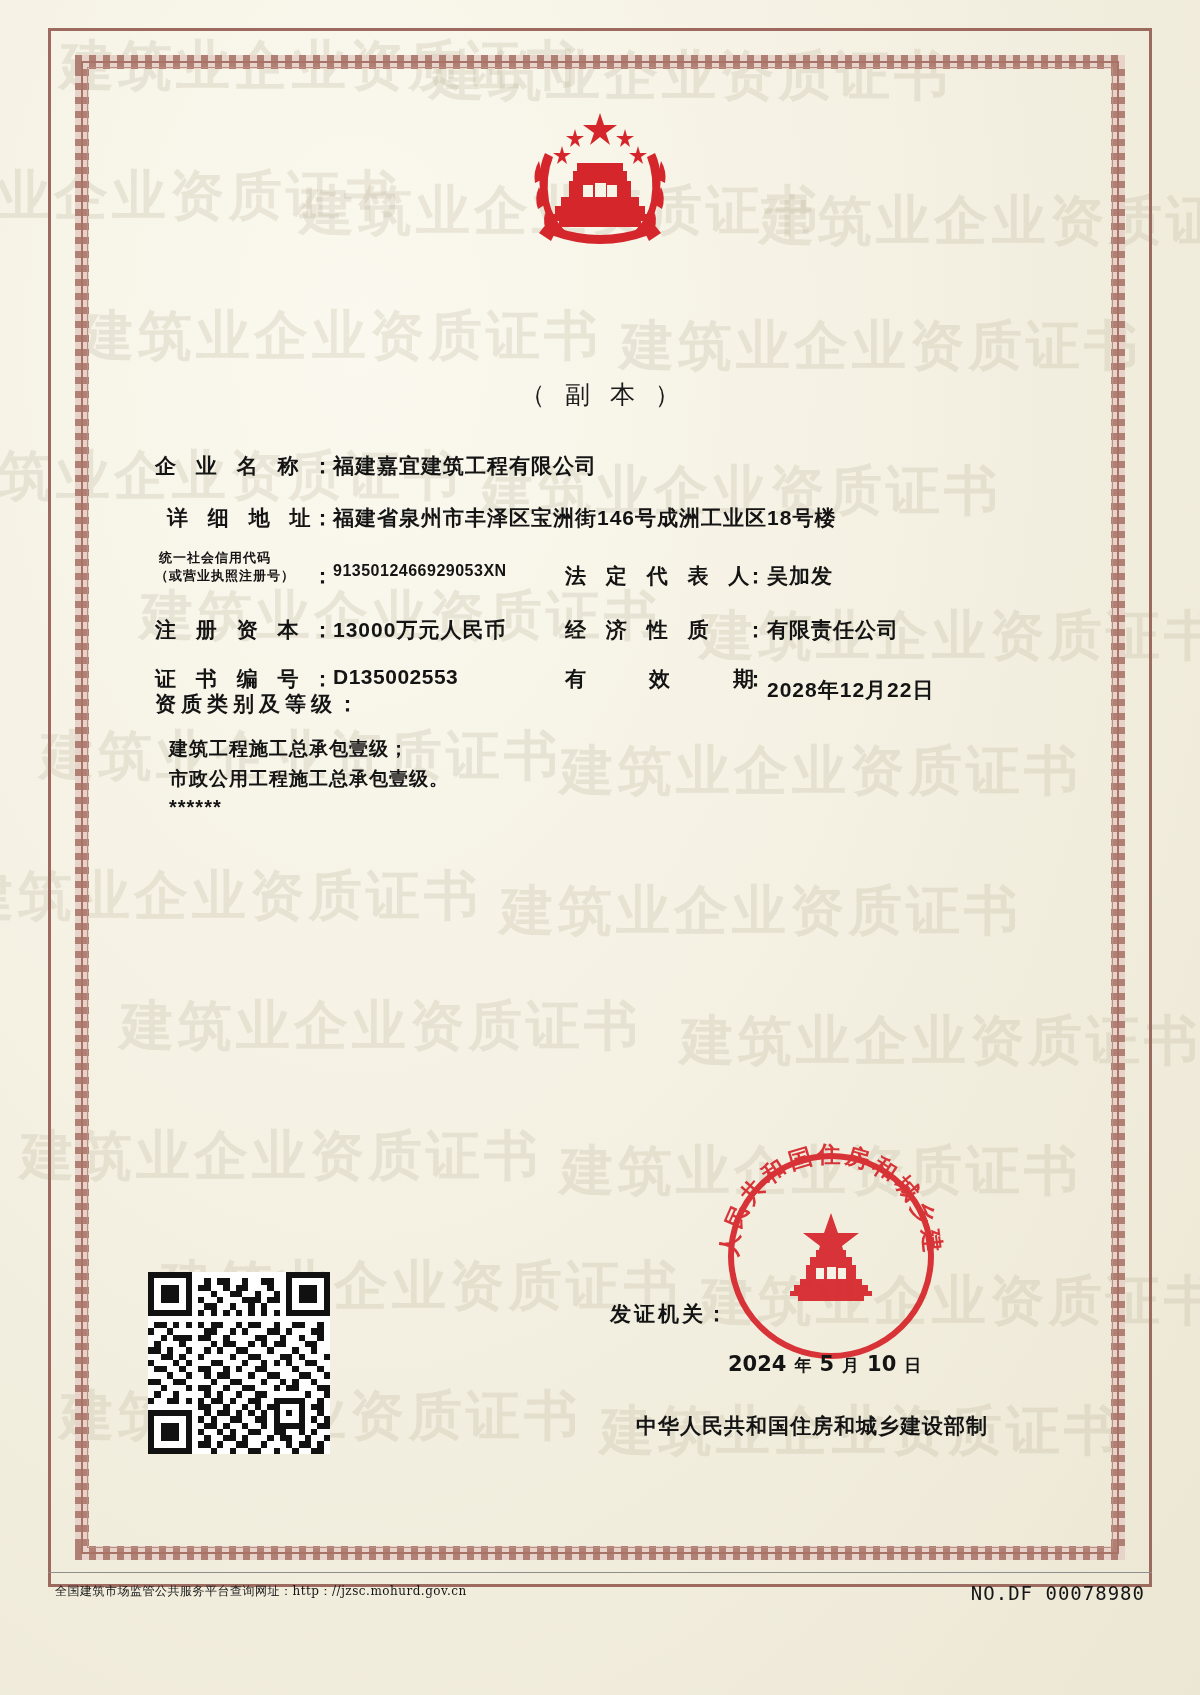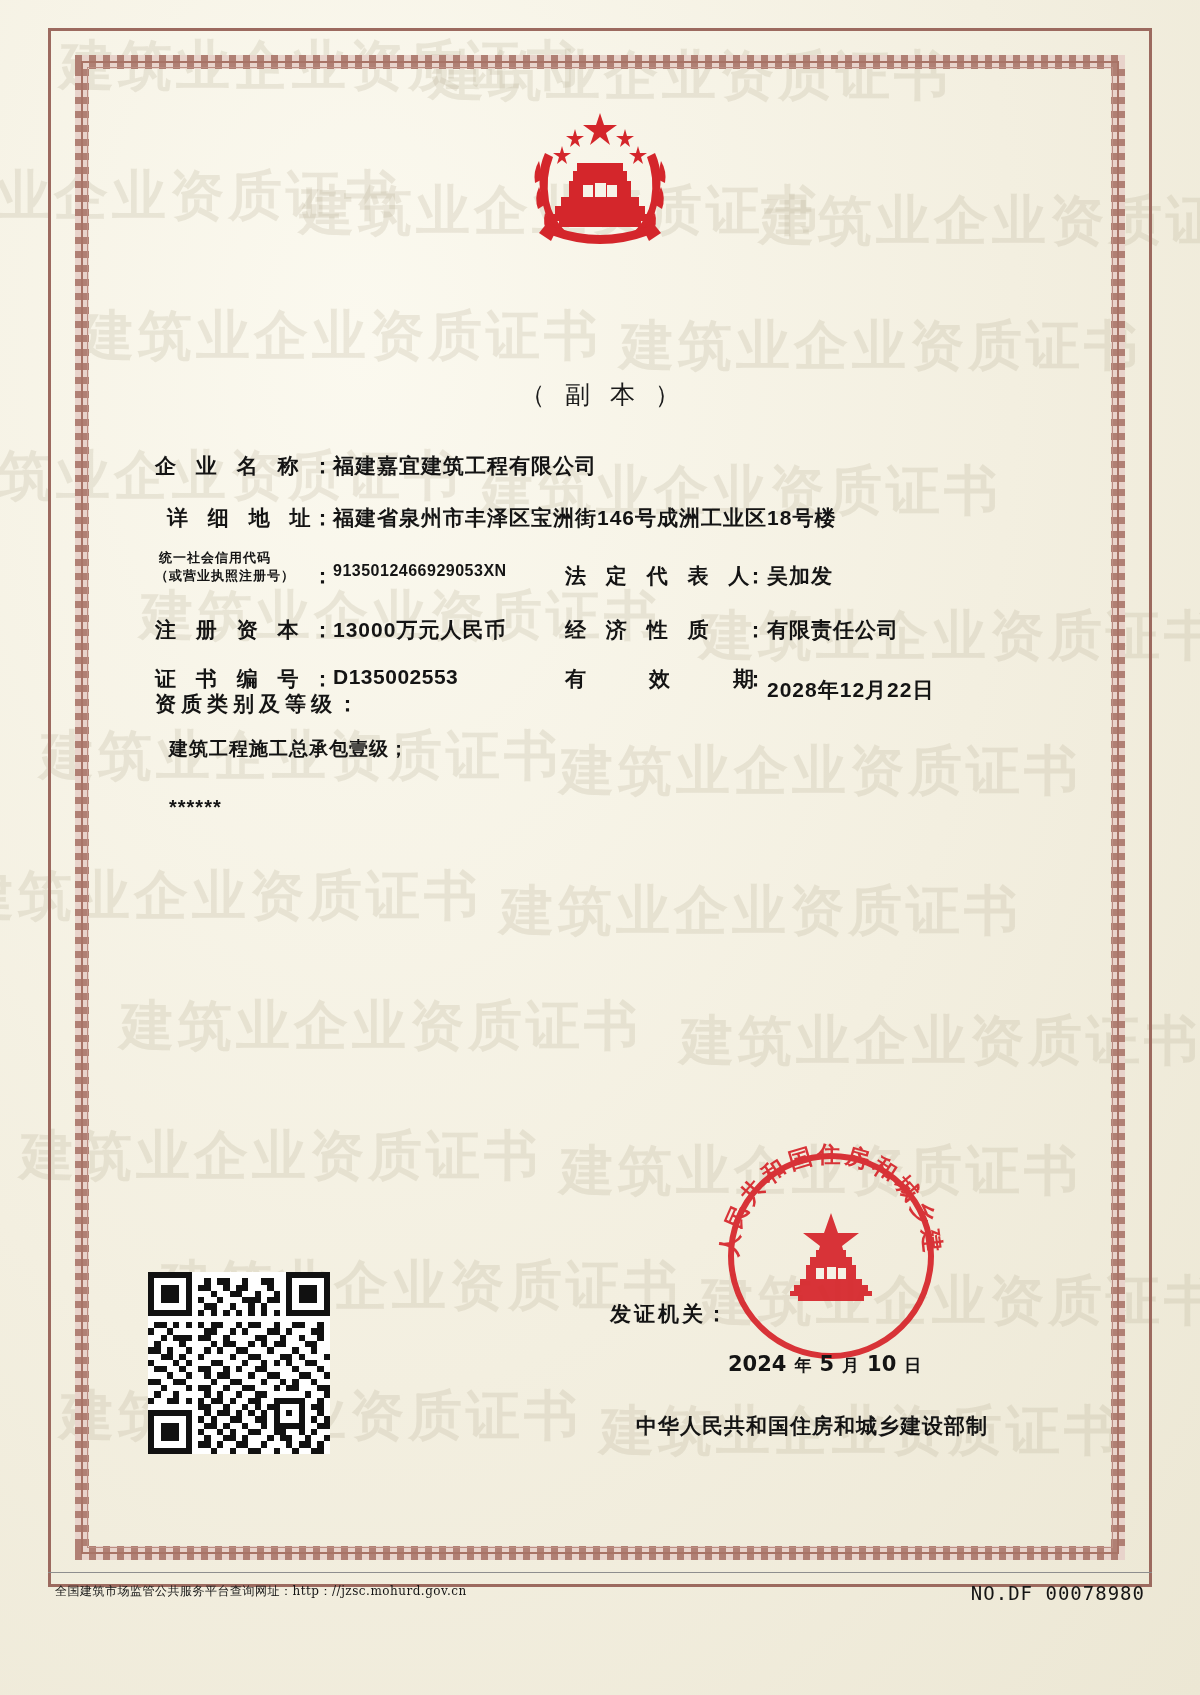--- a/index.html
+++ b/index.html
@@ -385,20 +385,21 @@
       <div class="fvalue" style="left:178px; top:0;">D135002553</div>
 
       <div class="flabel" style="left:410px; top:0;">有　　效　　期</div>
       <div class="flabel" style="left:590px; top:0;">：</div>
       <div class="fvalue cn" style="left:612px; top:11px;">2028年12月22日</div>
     </div>
 
     <div class="qual-head">资质类别及等级：</div>
     <div class="qual-lines">
       <div>建筑工程施工总承包壹级；</div>
+      <div>市政公用工程施工总承包壹级。</div>
     </div>
     <div class="stars">******</div>
   </div>
 
   <div class="qr">
     <svg viewBox="0 0 29 29" width="182" height="182" shape-rendering="crispEdges" aria-hidden="true">
       <rect width="29" height="29" fill="#ffffff"></rect>
       <g fill="#111111">
 
         <rect x="0" y="0" width="7" height="1"></rect>

